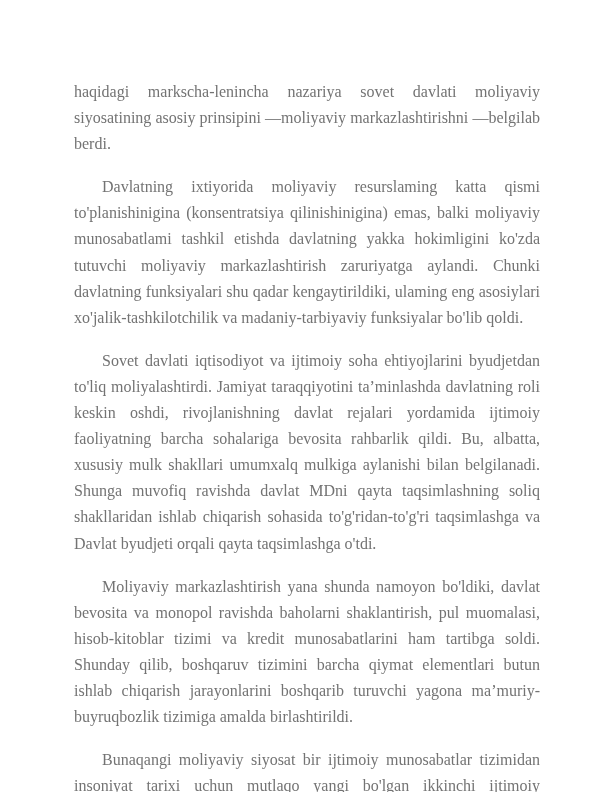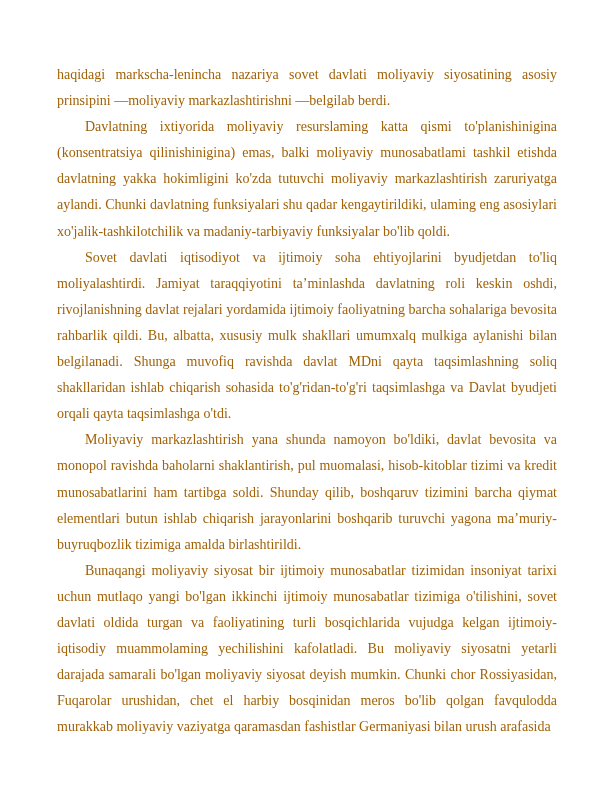--- a/index.html
+++ b/index.html
@@ -22,27 +22,27 @@
     background: #ffffff;
     box-sizing: border-box;
   }
   .text-column {
     position: absolute;
     left: 57px;
     top: 62px;
     width: 500px;
   }
   p.para {
-    margin: 0;
+    margin: 17px;
     padding: 0;
-    font-size: 14px;
+    font-size: 16px;
     line-height: 26.1px;
     text-align: justify;
     text-justify: inter-word;
-    color: #a16207;
+    color: #737373;
     -webkit-hyphens: none;
     hyphens: none;
     word-spacing: 0;
   }
   p.para.indent {
     text-indent: 28px;
   }
   
 </style>
 </head>

